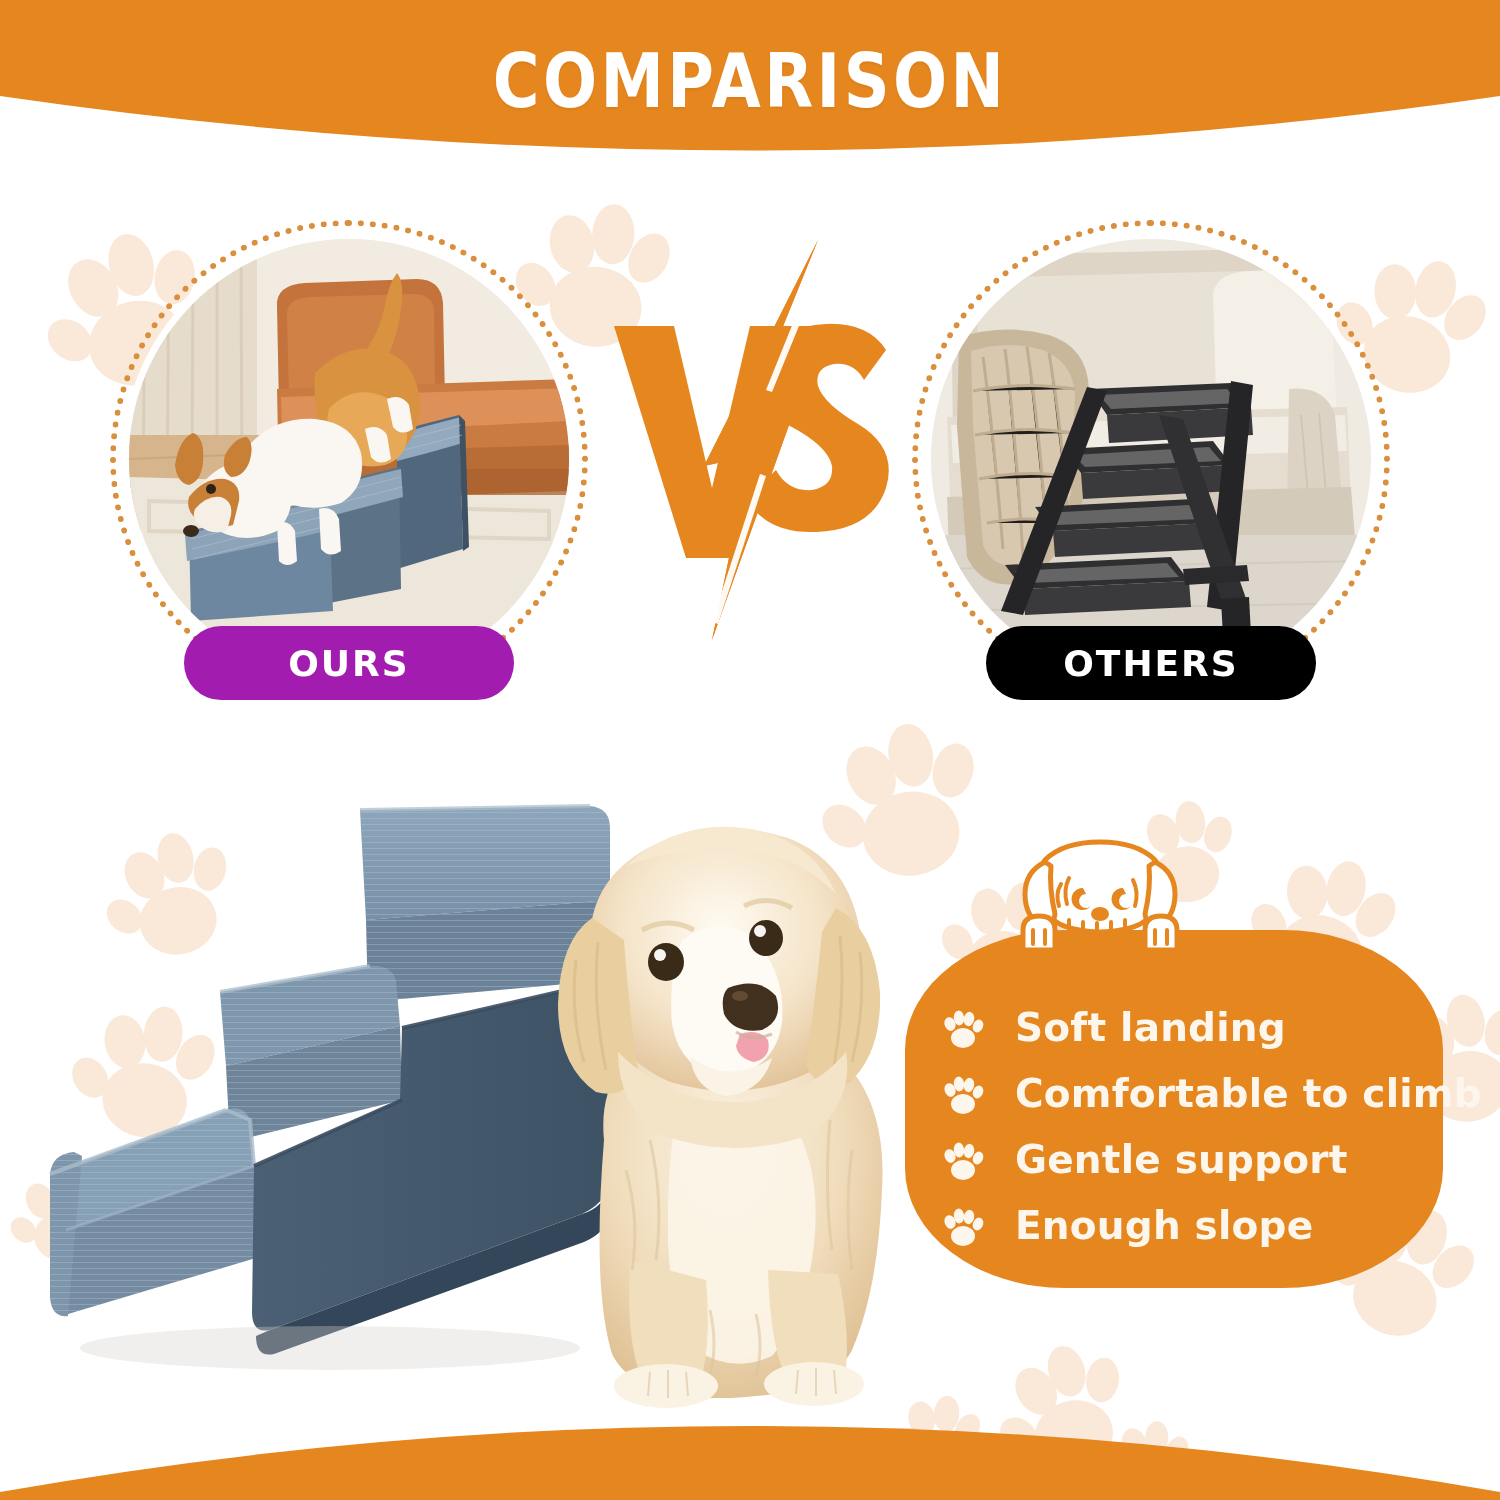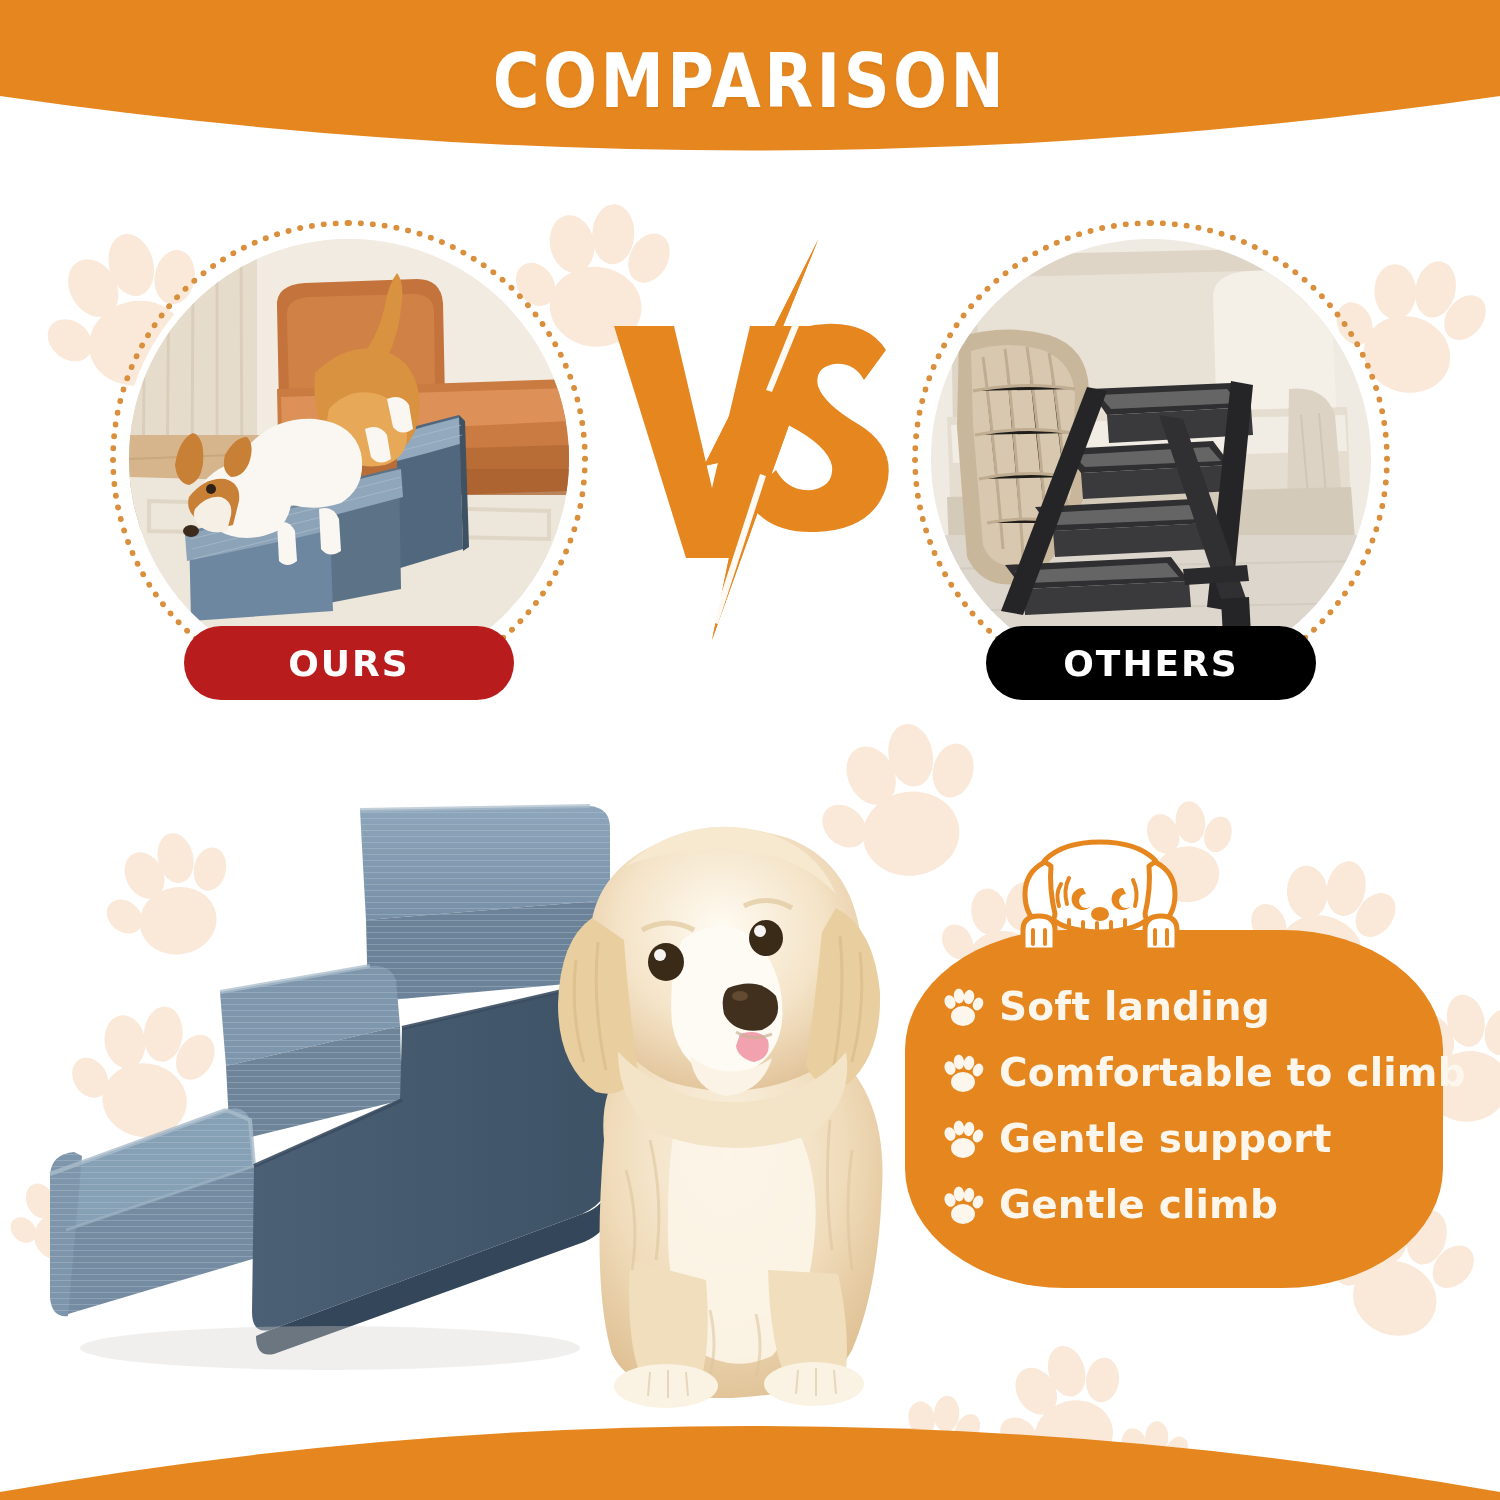--- a/index.html
+++ b/index.html
@@ -54,42 +54,42 @@
   .pill{
     position:absolute;left:50%;transform:translateX(-50%);
     bottom:-2px;
     width:330px;height:74px;
     border-radius:40px;
     display:flex;align-items:center;justify-content:center;
     color:#ffffff;font-size:36px;font-weight:bold;letter-spacing:2px;
     z-index:5;
     font-family:"DejaVu Sans", sans-serif;
   }
-  .pill.ours-pill{background:#b91c1c;}
+  .pill.ours-pill{background:#a21caf;}
   .pill.others-pill{background:#000000;}
 
   .vs-box{position:absolute;left:600px;top:40px;width:320px;height:400px;z-index:4;}
 
   
   .hero{position:absolute;left:0;top:740px;width:1500px;height:700px;z-index:2;}
   .product-img{position:absolute;left:30px;top:30px;width:620px;height:620px;}
   .hero-dog{position:absolute;left:500px;top:50px;width:460px;height:640px;}
 
   
   .panel{
     position:absolute;left:905px;top:930px;
     width:538px;height:358px;
     background:#E5861F;
     border-radius:160px/120px;
     z-index:4;
   }
   .panel-dog{position:absolute;left:1005px;top:832px;width:190px;height:128px;z-index:5;}
 
   .feat-list{position:absolute;left:36px;top:54px;width:500px;z-index:6;}
-  .feat-row{display:flex;align-items:flex-start;height:66px;}
+  .feat-row{display:flex;align-items:flex-end;height:66px;gap:16px;}
   .feat-paw{width:44px;height:44px;flex:0 0 44px;margin-right:14px;}
   .feat-label{
     color:#FDF6EC;
     font-size:39px;
     font-weight:bold;
     white-space:nowrap;
     letter-spacing:0.2px;
     font-family:"DejaVu Sans", sans-serif;
   }
 </style>
@@ -452,21 +452,21 @@
       <div class="feat-row">
         <svg class="feat-paw" viewBox="0 0 44 44">
           <g fill="#FDF6EC">
             <ellipse cx="22" cy="32" rx="12" ry="10"></ellipse>
             <ellipse cx="9" cy="18" rx="5.4" ry="7" transform="rotate(-20 9 18)"></ellipse>
             <ellipse cx="18" cy="12" rx="5.2" ry="7.4" transform="rotate(-7 18 12)"></ellipse>
             <ellipse cx="28" cy="13" rx="5.2" ry="7.2" transform="rotate(9 28 13)"></ellipse>
             <ellipse cx="37" cy="20" rx="5" ry="6.6" transform="rotate(24 37 20)"></ellipse>
           </g>
         </svg>
-        <div class="feat-label">Gentle climb</div>
+        <div class="feat-label">Enough slope</div>
       </div>
 
     </div>
   </div>
 
   <svg class="panel-dog" viewBox="0 0 190 128" width="190" height="128">
     <g fill="#FFFFFF" stroke="#E5861F" stroke-width="5" stroke-linejoin="round" stroke-linecap="round">
 
       <path d="M40,70 Q26,46 40,28 Q58,10 95,10 Q132,10 150,28 Q164,46 150,70 Q150,98 95,100 Q40,98 40,70 Z"></path>
 

